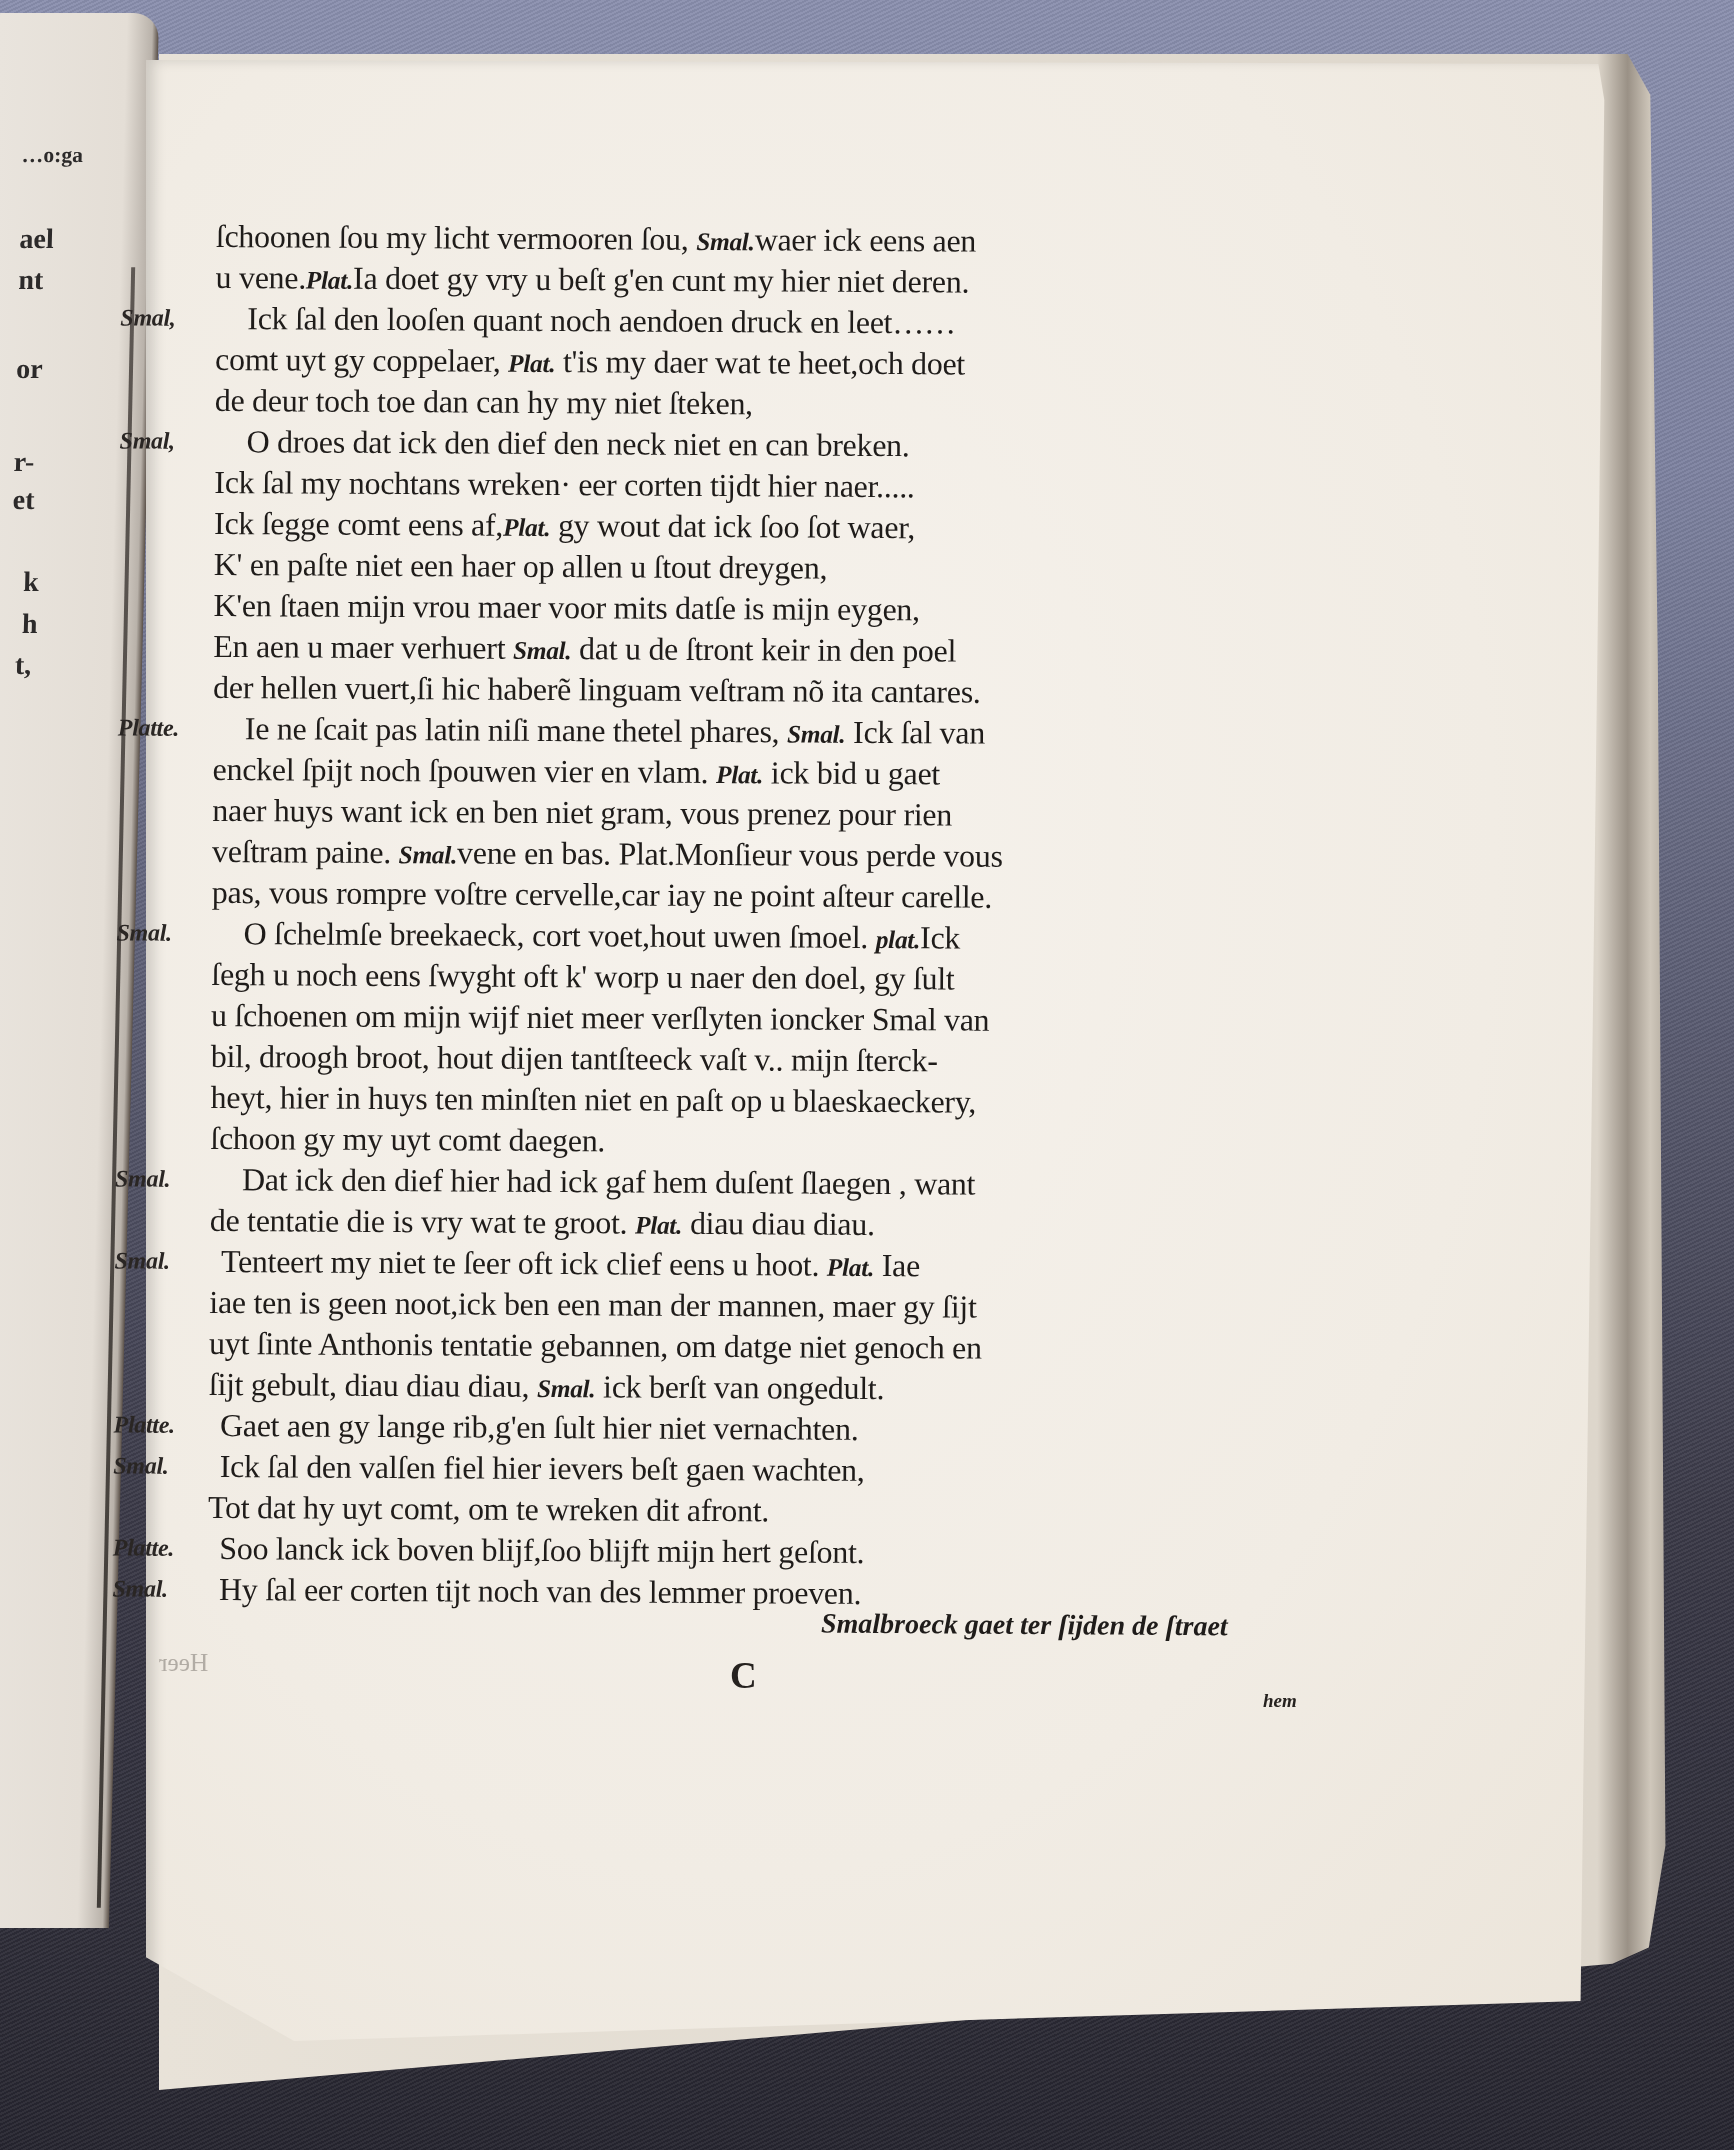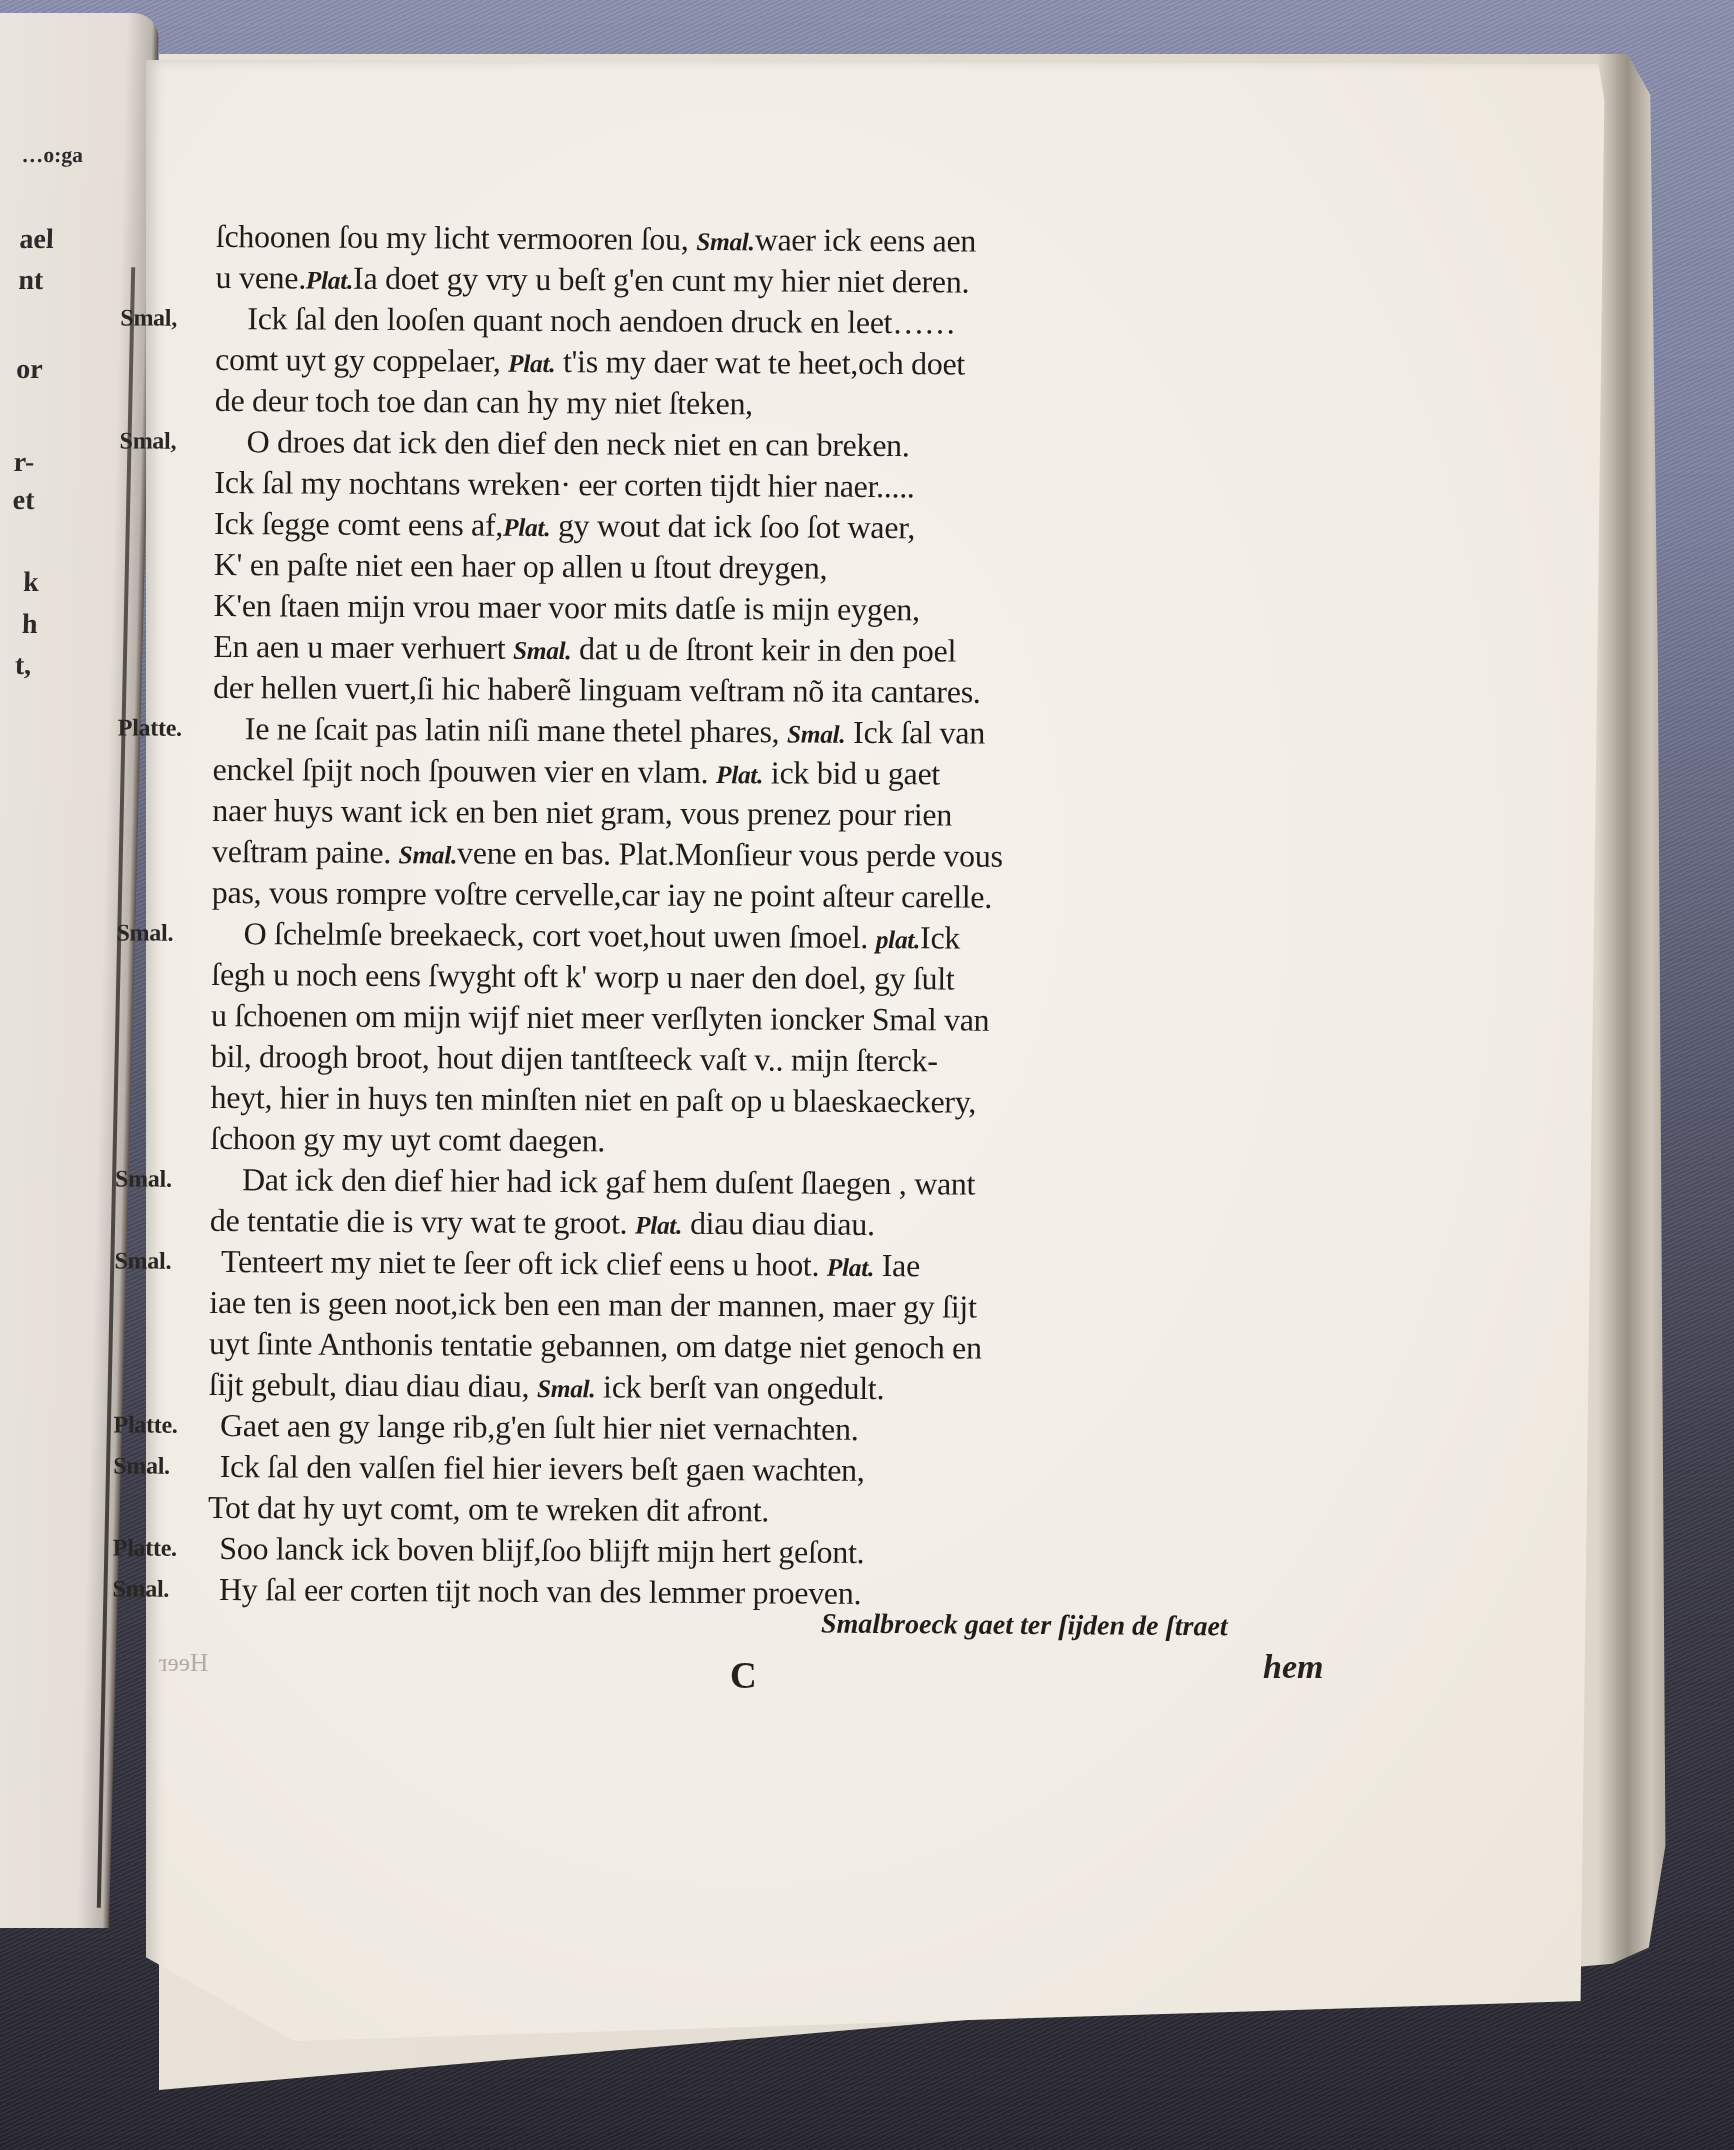--- a/index.html
+++ b/index.html
@@ -46,38 +46,38 @@
       position: absolute; left: 216px; top: 216px; width: 1170px;
       transform: rotate(0.35deg); transform-origin: left top;
       color: #1f1c1a;
     }
     .line {
       position: relative; height: 41px; line-height: 41px;
       font-size: 32px; white-space: nowrap; letter-spacing: -0.3px;
     }
     .line .speaker {
       position: absolute; left: -95px; top: 0; width: 89px;
-      font-weight: bold; font-size: 24px; color: #2a2624;
+      font-style: italic; font-weight: bold; font-size: 24px; color: #2a2624;
     }
     .line .txt { display: inline-block; }
     .line.indent-1 .txt { padding-left: 32px; }
     .line.indent-2 .txt { padding-left: 11.4px; }
     .it { font-style: italic; font-weight: bold; font-size: 25.4px; }
     .stage-dir {
       position: absolute; left: 821px; top: 1609px;
       font-style: italic; font-weight: bold; font-size: 28px; color: #1f1c1a;
       transform: rotate(0.4deg);
     }
     .signature {
       position: absolute; left: 730px; top: 1654px;
       font-size: 37px; font-weight: bold; color: #26221f;
     }
     .catchword {
-      position: absolute; left: 1263px; top: 1648px;
-      font-style: italic; font-weight: bold; font-size: 34px; color: #26221f;
+      position: absolute; left: 1263px; top: 1690px;
+      font-style: italic; font-weight: bold; font-size: 19px; color: #26221f;
     }
     .bleed {
       position: absolute; left: 159px; top: 1648px;
       font-size: 25.4px; color: rgba(60,55,50,0.35); transform: scaleX(-1);
     }
   </style>
 </head>
 <body>
 
 <div class="cloth"></div>

